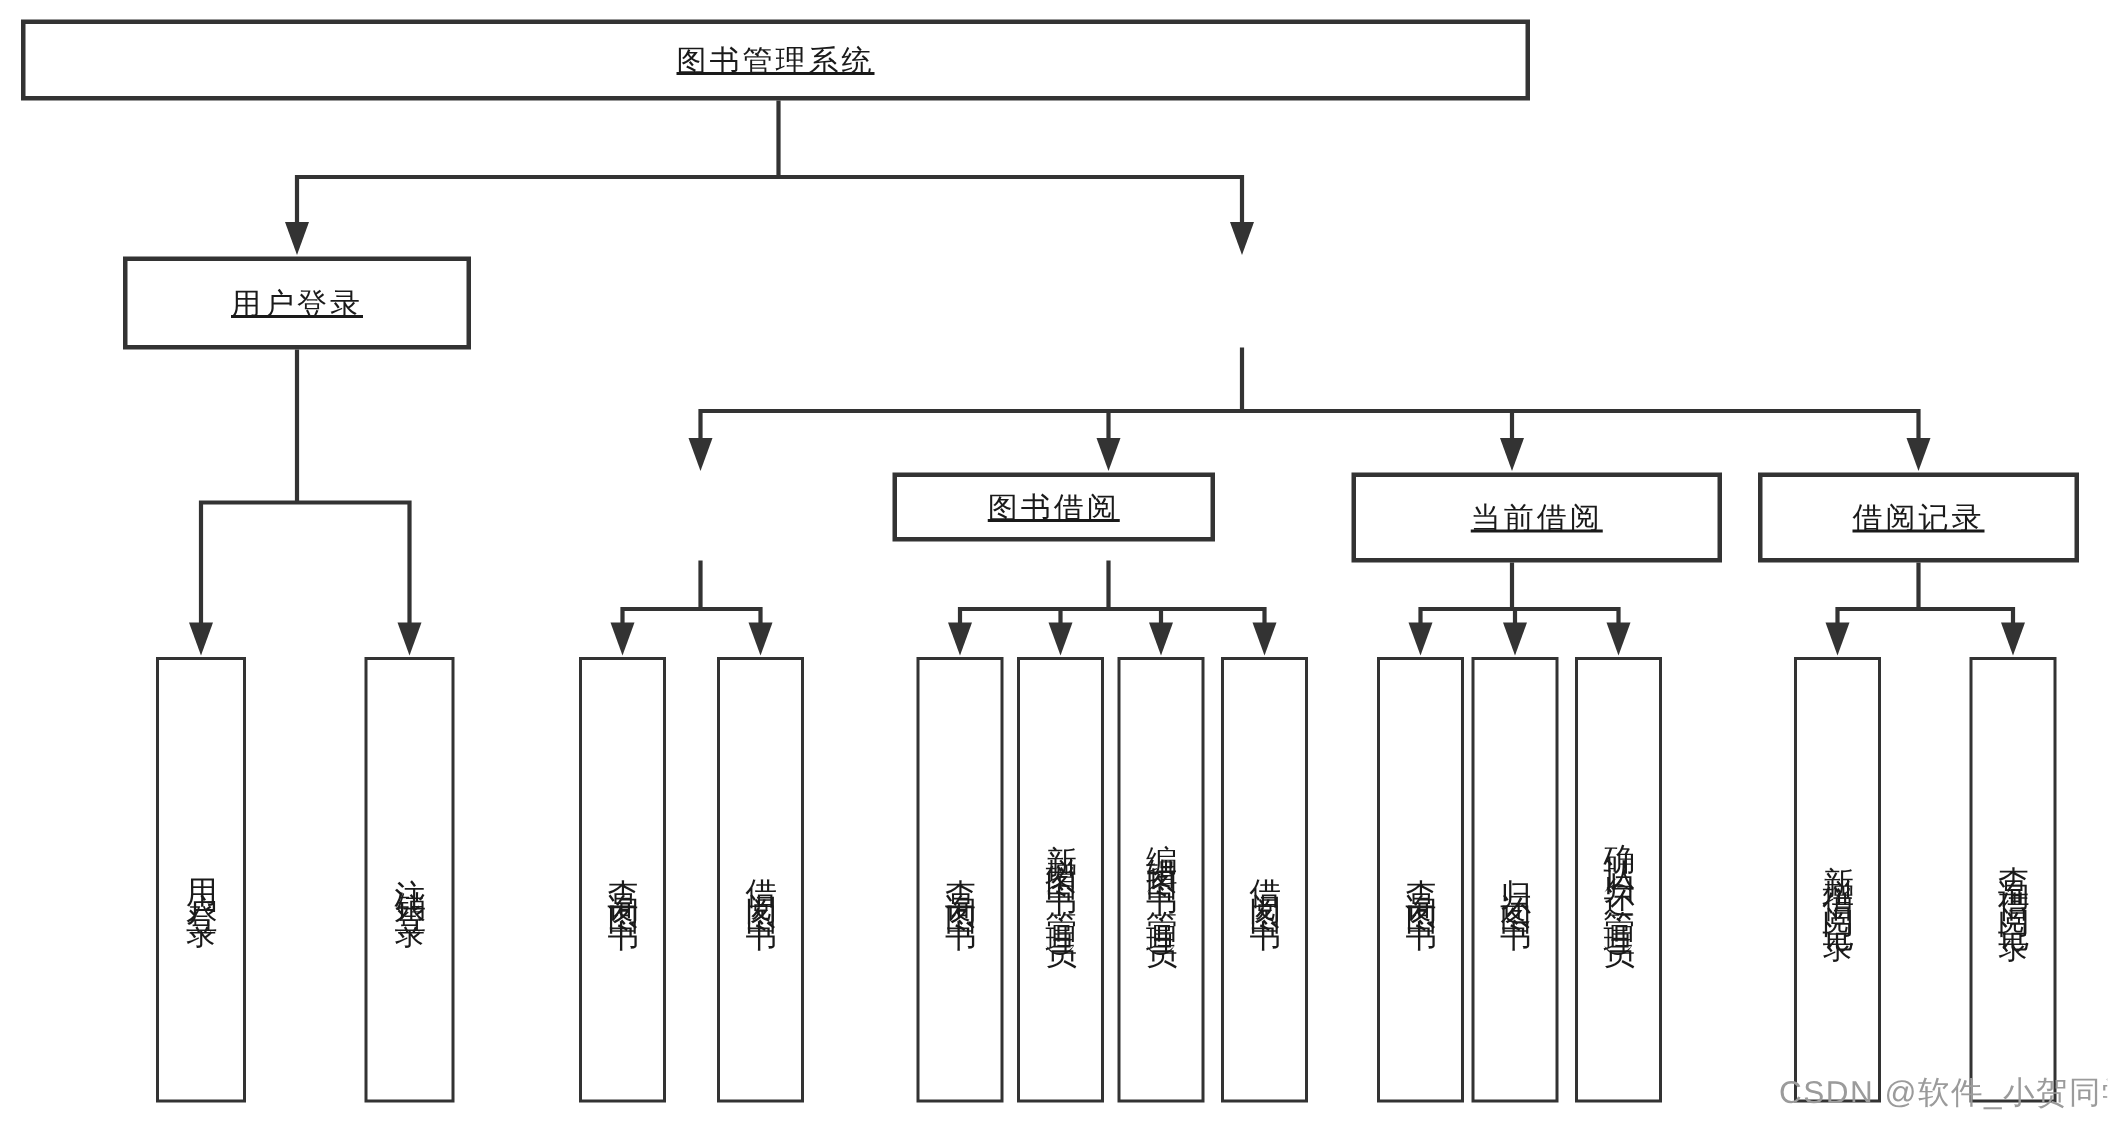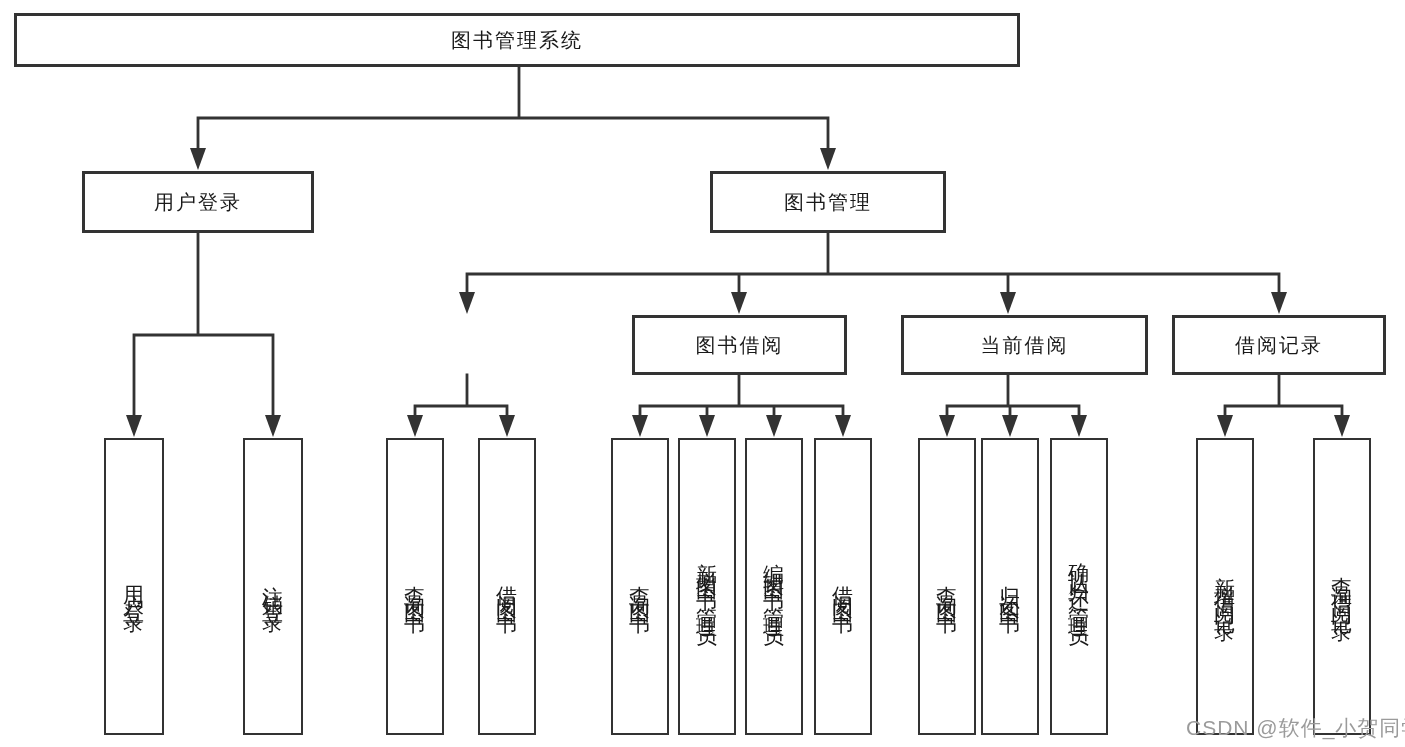--- a/index.html
+++ b/index.html
@@ -20,20 +20,21 @@
     display: flex;
     align-items: center;
     justify-content: center;
     z-index: 2;
   }
   .h-label {
     font-size: 20px;
     color: #1a1a1a;
     letter-spacing: 2px;
     white-space: nowrap;
+    text-decoration: underline;
   }
   .leaf { border-width: 2.5px; }
   .v-label {
     writing-mode: vertical-rl;
     text-orientation: mixed;
     font-size: 21px;
     letter-spacing: 9px;
     color: #1a1a1a;
     line-height: 1;
   }
@@ -117,25 +118,22 @@
     </g>
   </svg>
 
   <div class="box" style="left:14px; top:13px; width:1006px; height:54px;">
     <span class="h-label">图书管理系统</span>
   </div>
 
   <div class="box" style="left:82px; top:171px; width:232px; height:62px;">
     <span class="h-label">用户登录</span>
   </div>
-  <div class="box" style="left:710px; top:171px; width:236px; height:62px;">
-    <span class="h-label">图书管理</span>
-  </div>
 
-  <div class="box" style="left:632px; top:315px; width:215px; height:60px;">
+  <div class="box" style="left:595px; top:315px; width:215px; height:46px;">
     <span class="h-label">图书借阅</span>
   </div>
   <div class="box" style="left:901px; top:315px; width:247px; height:60px;">
     <span class="h-label">当前借阅</span>
   </div>
   <div class="box" style="left:1172px; top:315px; width:214px; height:60px;">
     <span class="h-label">借阅记录</span>
   </div>
 
   <div class="box leaf" style="left:104px; top:438px; width:60px; height:297px;">

